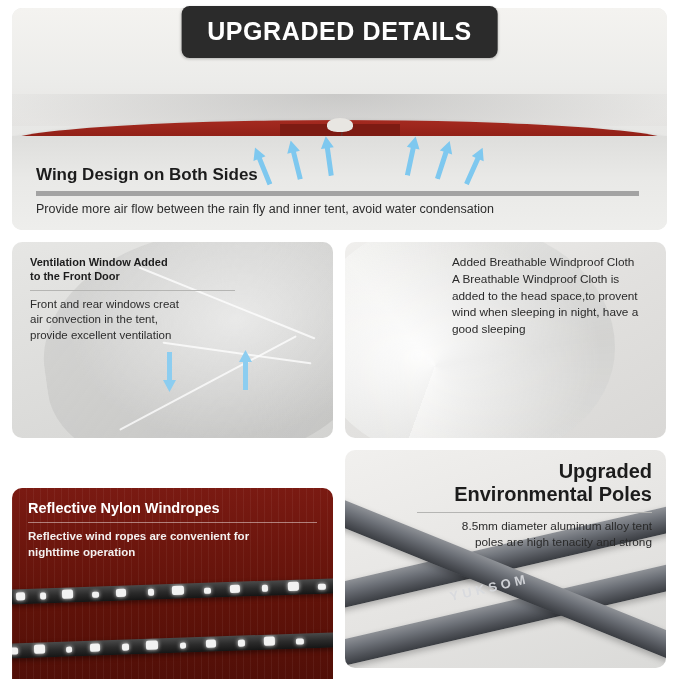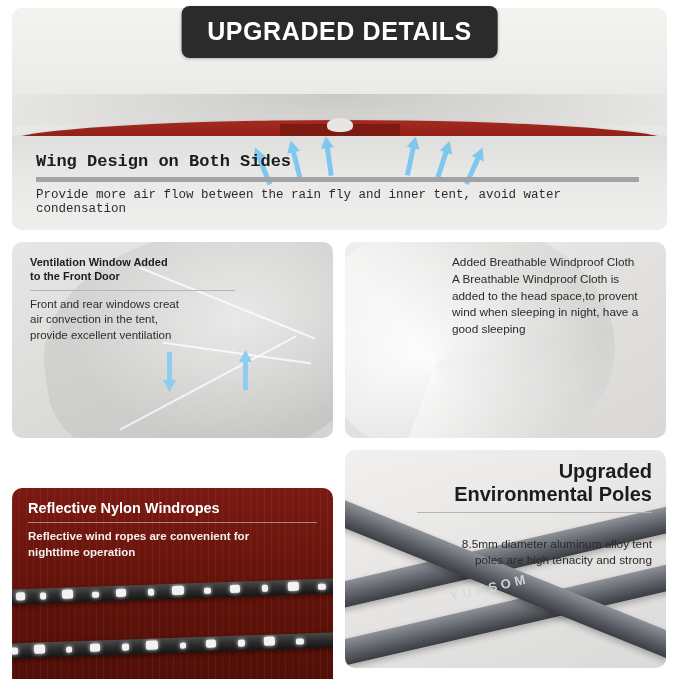--- a/index.html
+++ b/index.html
@@ -112,21 +112,20 @@
     width: 15px;
     height: 40px;
   }
   .arw svg { display:block; }
 
   .top-text {
     position: absolute;
     left: 24px;
     bottom: 14px;
     right: 28px;
-    font-family: Liberation Mono, monospace;
   }
   .top-title {
     font-size: 17px;
     font-weight: bold;
     color: #1c1c1c;
     margin-bottom: 6px;
   }
   .top-sub {
     font-size: 12.5px;
     color: #2c2c2c;
@@ -280,21 +279,21 @@
     width: 235px;
     text-align: right;
   }
   .br-title {
     font-size: 20px;
     font-weight: bold;
     color: #1c1c1c;
   }
   .br-sub {
     margin-top: 6px;
-    padding-top: 24px;
+    padding-top: 6px;
     border-top: 1px solid #b5b5b3;
     font-size: 11.8px;
     color: #2a2a2a;
     line-height: 1.35;
   }
   .brand {
     position: absolute;
     left: 104px;
     top: 130px;
     font-size: 13px;

